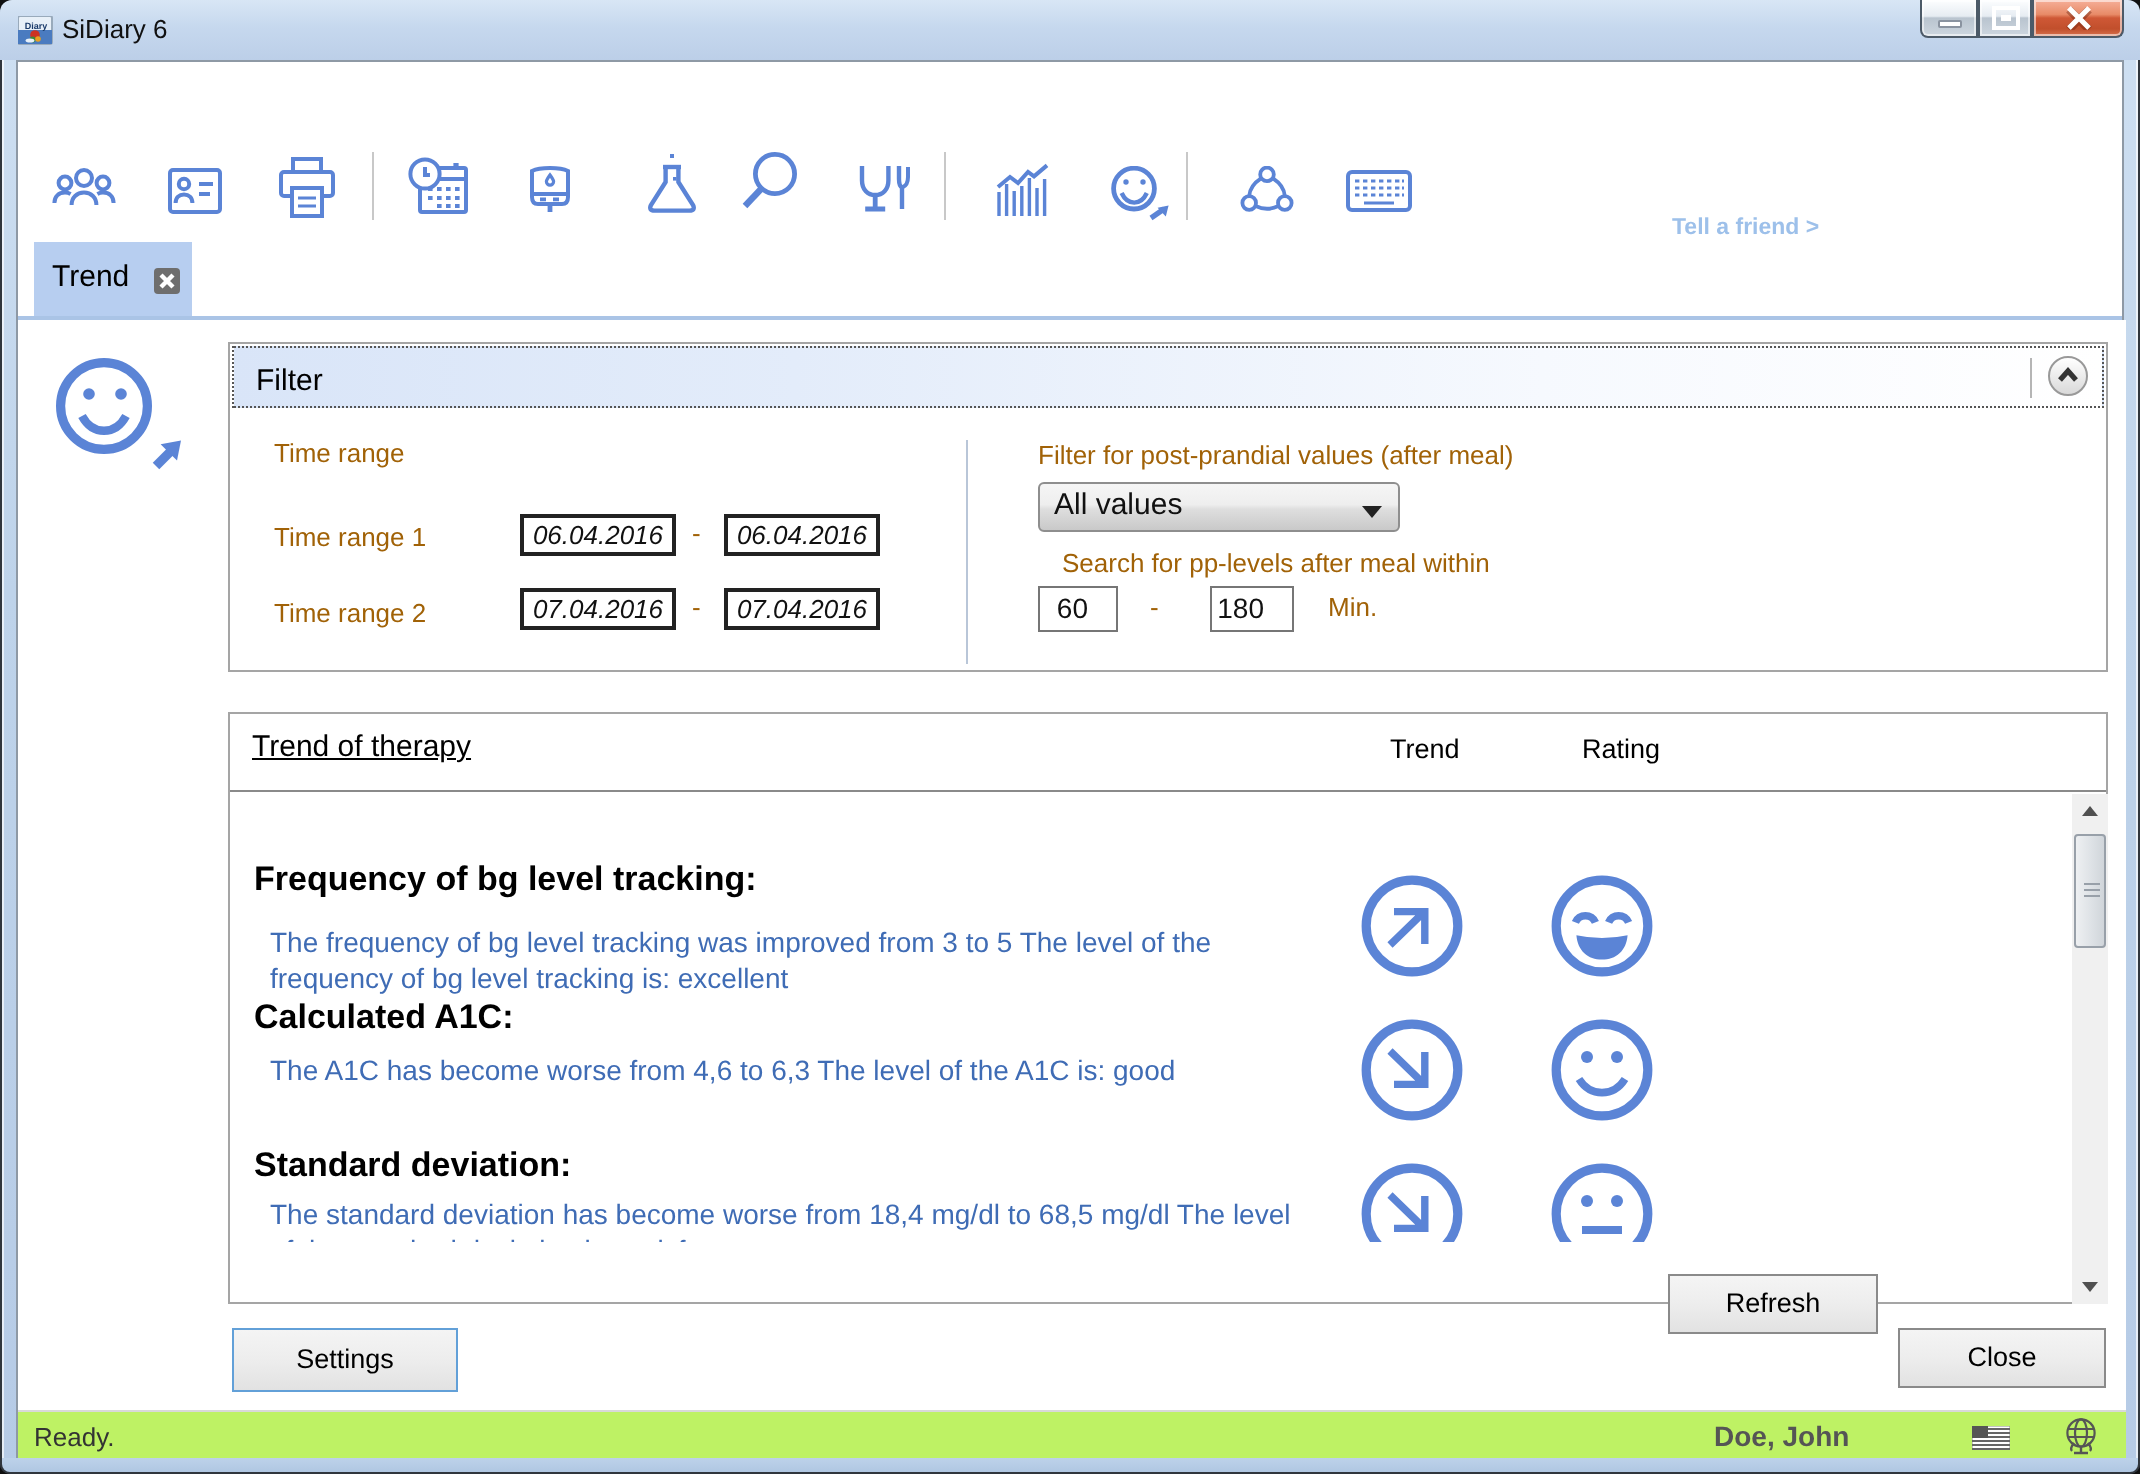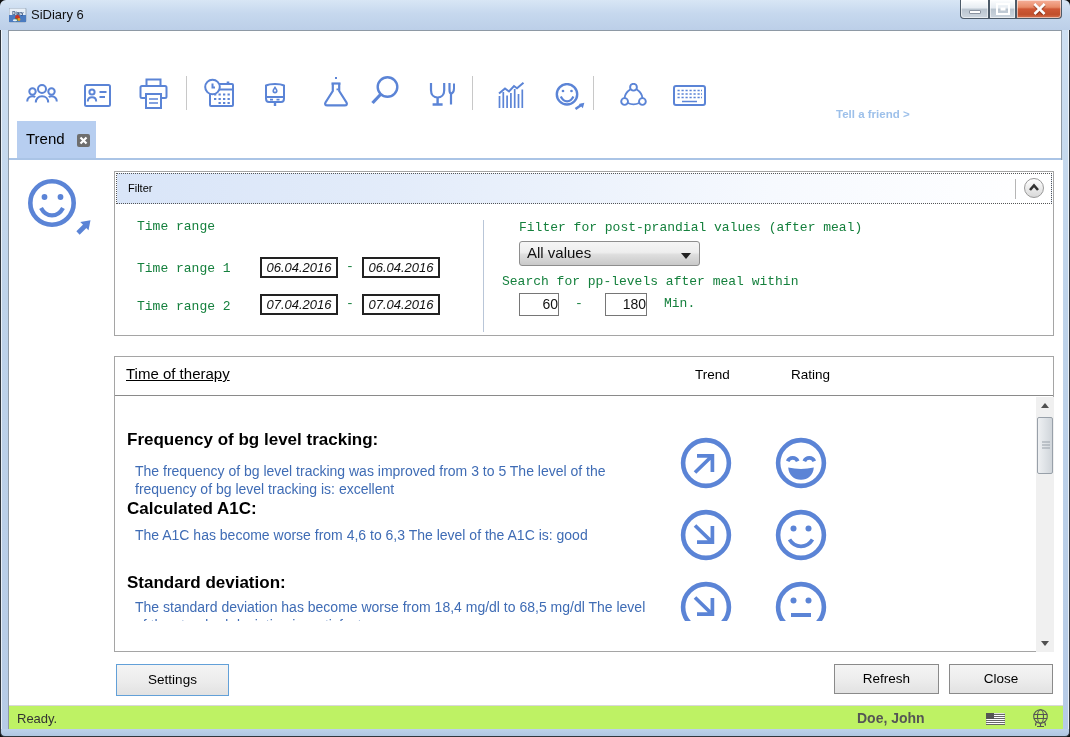--- a/index.html
+++ b/index.html
@@ -48,55 +48,55 @@
   border-radius:2px; color:#fff; font-size:12px; line-height:12px; text-align:center; font-weight:bold;}
 #tabline { position:absolute; left:0; top:127px; width:100%; height:2px; background:#aac4e6; }
 
 #content { position:absolute; left:0; top:129px; width:1054px; height:545px; background:#fff; }
 
 #filter { position:absolute; left:105px; top:11px; width:940px; height:165px;
   border:1px solid #a5a5a5; background:#fff; }
 #filterhead { position:absolute; left:1px; top:1px; width:936px; height:31px;
   background:linear-gradient(90deg,#d9e5f8 0%,#e3ecfa 30%,#f6f9fe 70%,#fff 100%);
   border:1px dotted #555; }
-#filterhead span { position:absolute; left:11px; top:8px; font-size:11px; color:#000; }
+#filterhead span { position:absolute; left:11px; top:8px; font-size:15px; color:#000; }
 #fh-sep { position:absolute; left:898px; top:5px; width:1px; height:20px; background:#b5b5b5; }
 #collapse { position:absolute; left:907px; top:4px; width:20px; height:20px; border-radius:50%;
   border:1px solid #999; background:linear-gradient(180deg,#fff,#d9d9d9); }
-.lbl { position:absolute; font-size:13px; color:#15803d;font-family:Liberation Mono, monospace; }
+.lbl { position:absolute; font-size:13px; color:#a16207; }
 .combo { position:absolute; height:26px; border:1px solid #8e8e8e; border-radius:3px;
   background:linear-gradient(180deg,#f5f5f5 0%,#eeeeee 45%,#dedede 55%,#c9c9c9 100%);
   font-size:16px; color:#111; }
 .combo span { position:absolute; left:14px; top:4px; font-size:15px; }
 .combo .arr { position:absolute; right:8px; top:11px; width:0; height:0;
   border-left:5px solid transparent; border-right:5px solid transparent; border-top:6px solid #222; }
 .datebox { position:absolute; width:78px; height:21px; border:2px solid #222; background:#fff;
   font-size:13px; color:#111; text-align:center; line-height:18px;font-style:italic; }
 .numbox { position:absolute; height:23px; border:1px solid #767676; background:#fff;
-  font-size:14px; color:#111; text-align:right; line-height:21px; padding-right:0; }
+  font-size:14px; color:#111; text-align:right; line-height:21px; padding-right:14px; }
 #vsep { position:absolute; left:368px; top:48px; width:1px; height:112px; background:#b9c6d8; }
 
 #trendpanel { position:absolute; left:105px; top:196px; width:940px; height:296px;
   border:1px solid #a5a5a5; background:#fff; }
 #tp-head { position:absolute; left:0; top:0; width:100%; height:39px; border-bottom:1px solid #8a8a8a; }
 #tp-title { position:absolute; left:11px; top:8px; font-size:15px; color:#000; text-decoration:underline; }
 .colhead { position:absolute; top:10px; font-size:13.5px; color:#000; }
 #tp-body { position:absolute; left:0; top:40px; width:921px; height:224px; overflow:hidden; }
 .rowhead { position:absolute; left:12px; font-size:17px; font-weight:bold; color:#000; line-height:19px; }
 .rowtext { position:absolute; left:20px; font-size:14px; color:#3f6cb5; line-height:17.5px; white-space:nowrap; }
 
 #sbar { position:absolute; left:921px; top:40px; width:18px; height:255px; background:#f0f0f0; }
 .sbtn { position:absolute; left:0; width:18px; height:17px; background:#f0f0f0; }
 #sthumb { position:absolute; left:1px; top:20px; width:16px; height:57px; border:1px solid #98a0a9;
   border-radius:2px; background:linear-gradient(90deg,#eef0f2,#dfe3e7 50%,#d0d5da); }
 
 .btn { position:absolute; height:30px; background:linear-gradient(180deg,#f4f4f4,#ededed 50%,#e2e2e2);
   border:1px solid #8a8a8a; font-size:13.5px; color:#000; text-align:center; }
 #btnsettings { left:107px; top:504px; width:113px; height:32px; border:1px solid #62a0d8; line-height:30px; }
-#btnrefresh { left:825px; top:504px; width:105px; line-height:28px; }
+#btnrefresh { left:825px; top:477px; width:105px; line-height:28px; }
 #btnclose2 { left:940px; top:504px; width:104px; line-height:28px; }
 
 #statusbar { position:absolute; left:0; top:674px; width:1054px; height:25px;
   border-top:1px solid #d9d9d9; background:#bef264; }
 #ready { position:absolute; left:8px; top:5px; font-size:13px; color:#333; }
 #username { position:absolute; left:848px; top:4px; font-size:14px; font-weight:bold; color:#555; }
 
 #bottomstrip { position:absolute; left:0; top:729px; width:1070px; height:8px;
   background:linear-gradient(180deg,#bdd2ea,#b0c7e2); border-radius:0 0 5px 5px;
   border:1px solid #30363d; border-top:none; }
@@ -252,29 +252,29 @@
       <div class="lbl" style="left:22px;top:127px;">Time range 2</div>
       <div class="datebox" style="left:145px;top:122px;">07.04.2016</div>
       <div class="lbl" style="left:231px;top:124px;">-</div>
       <div class="datebox" style="left:247px;top:122px;">07.04.2016</div>
       <div id="vsep"></div>
       <div class="lbl" style="left:404px;top:48px;">Filter for post-prandial values (after meal)</div>
       <div class="combo" style="left:404px;top:69px;width:181px;height:25px;">
           <span style="left:7px;top:2px;">All values</span>
           <div class="arr"></div>
         </div>
-      <div class="lbl" style="left:387px;top:102px;">Search for pp-levels after meal within</div>
+      <div class="lbl" style="left:416px;top:102px;">Search for pp-levels after meal within</div>
       <div class="numbox" style="left:404px;top:121px;width:40px;">60</div>
       <div class="lbl" style="left:460px;top:124px;">-</div>
       <div class="numbox" style="left:490px;top:121px;width:42px;">180</div>
       <div class="lbl" style="left:549px;top:124px;">Min.</div>
     </div>
     <div id="trendpanel">
       <div id="tp-head">
-        <div id="tp-title">Time of therapy</div>
+        <div id="tp-title">Trend of therapy</div>
         <div class="colhead" style="left:580px;">Trend</div>
         <div class="colhead" style="left:676px;">Rating</div>
       </div>
       <div id="tp-body">
         <div class="rowhead" style="top:33px;">Frequency of bg level tracking:</div>
         <div class="rowtext" style="top:66px;">The frequency of bg level tracking was improved from 3 to 5 The level of the<br>frequency of bg level tracking is: excellent</div>
         <div class="rowhead" style="top:102px;">Calculated A1C:</div>
         <div class="rowtext" style="top:130px;">The A1C has become worse from 4,6 to 6,3 The level of the A1C is: good</div>
         <div class="rowhead" style="top:176px;">Standard deviation:</div>
         <div class="rowtext" style="top:202px;">The standard deviation has become worse from 18,4 mg/dl to 68,5 mg/dl The level<br>of the standard deviation is: satisfactory</div>

